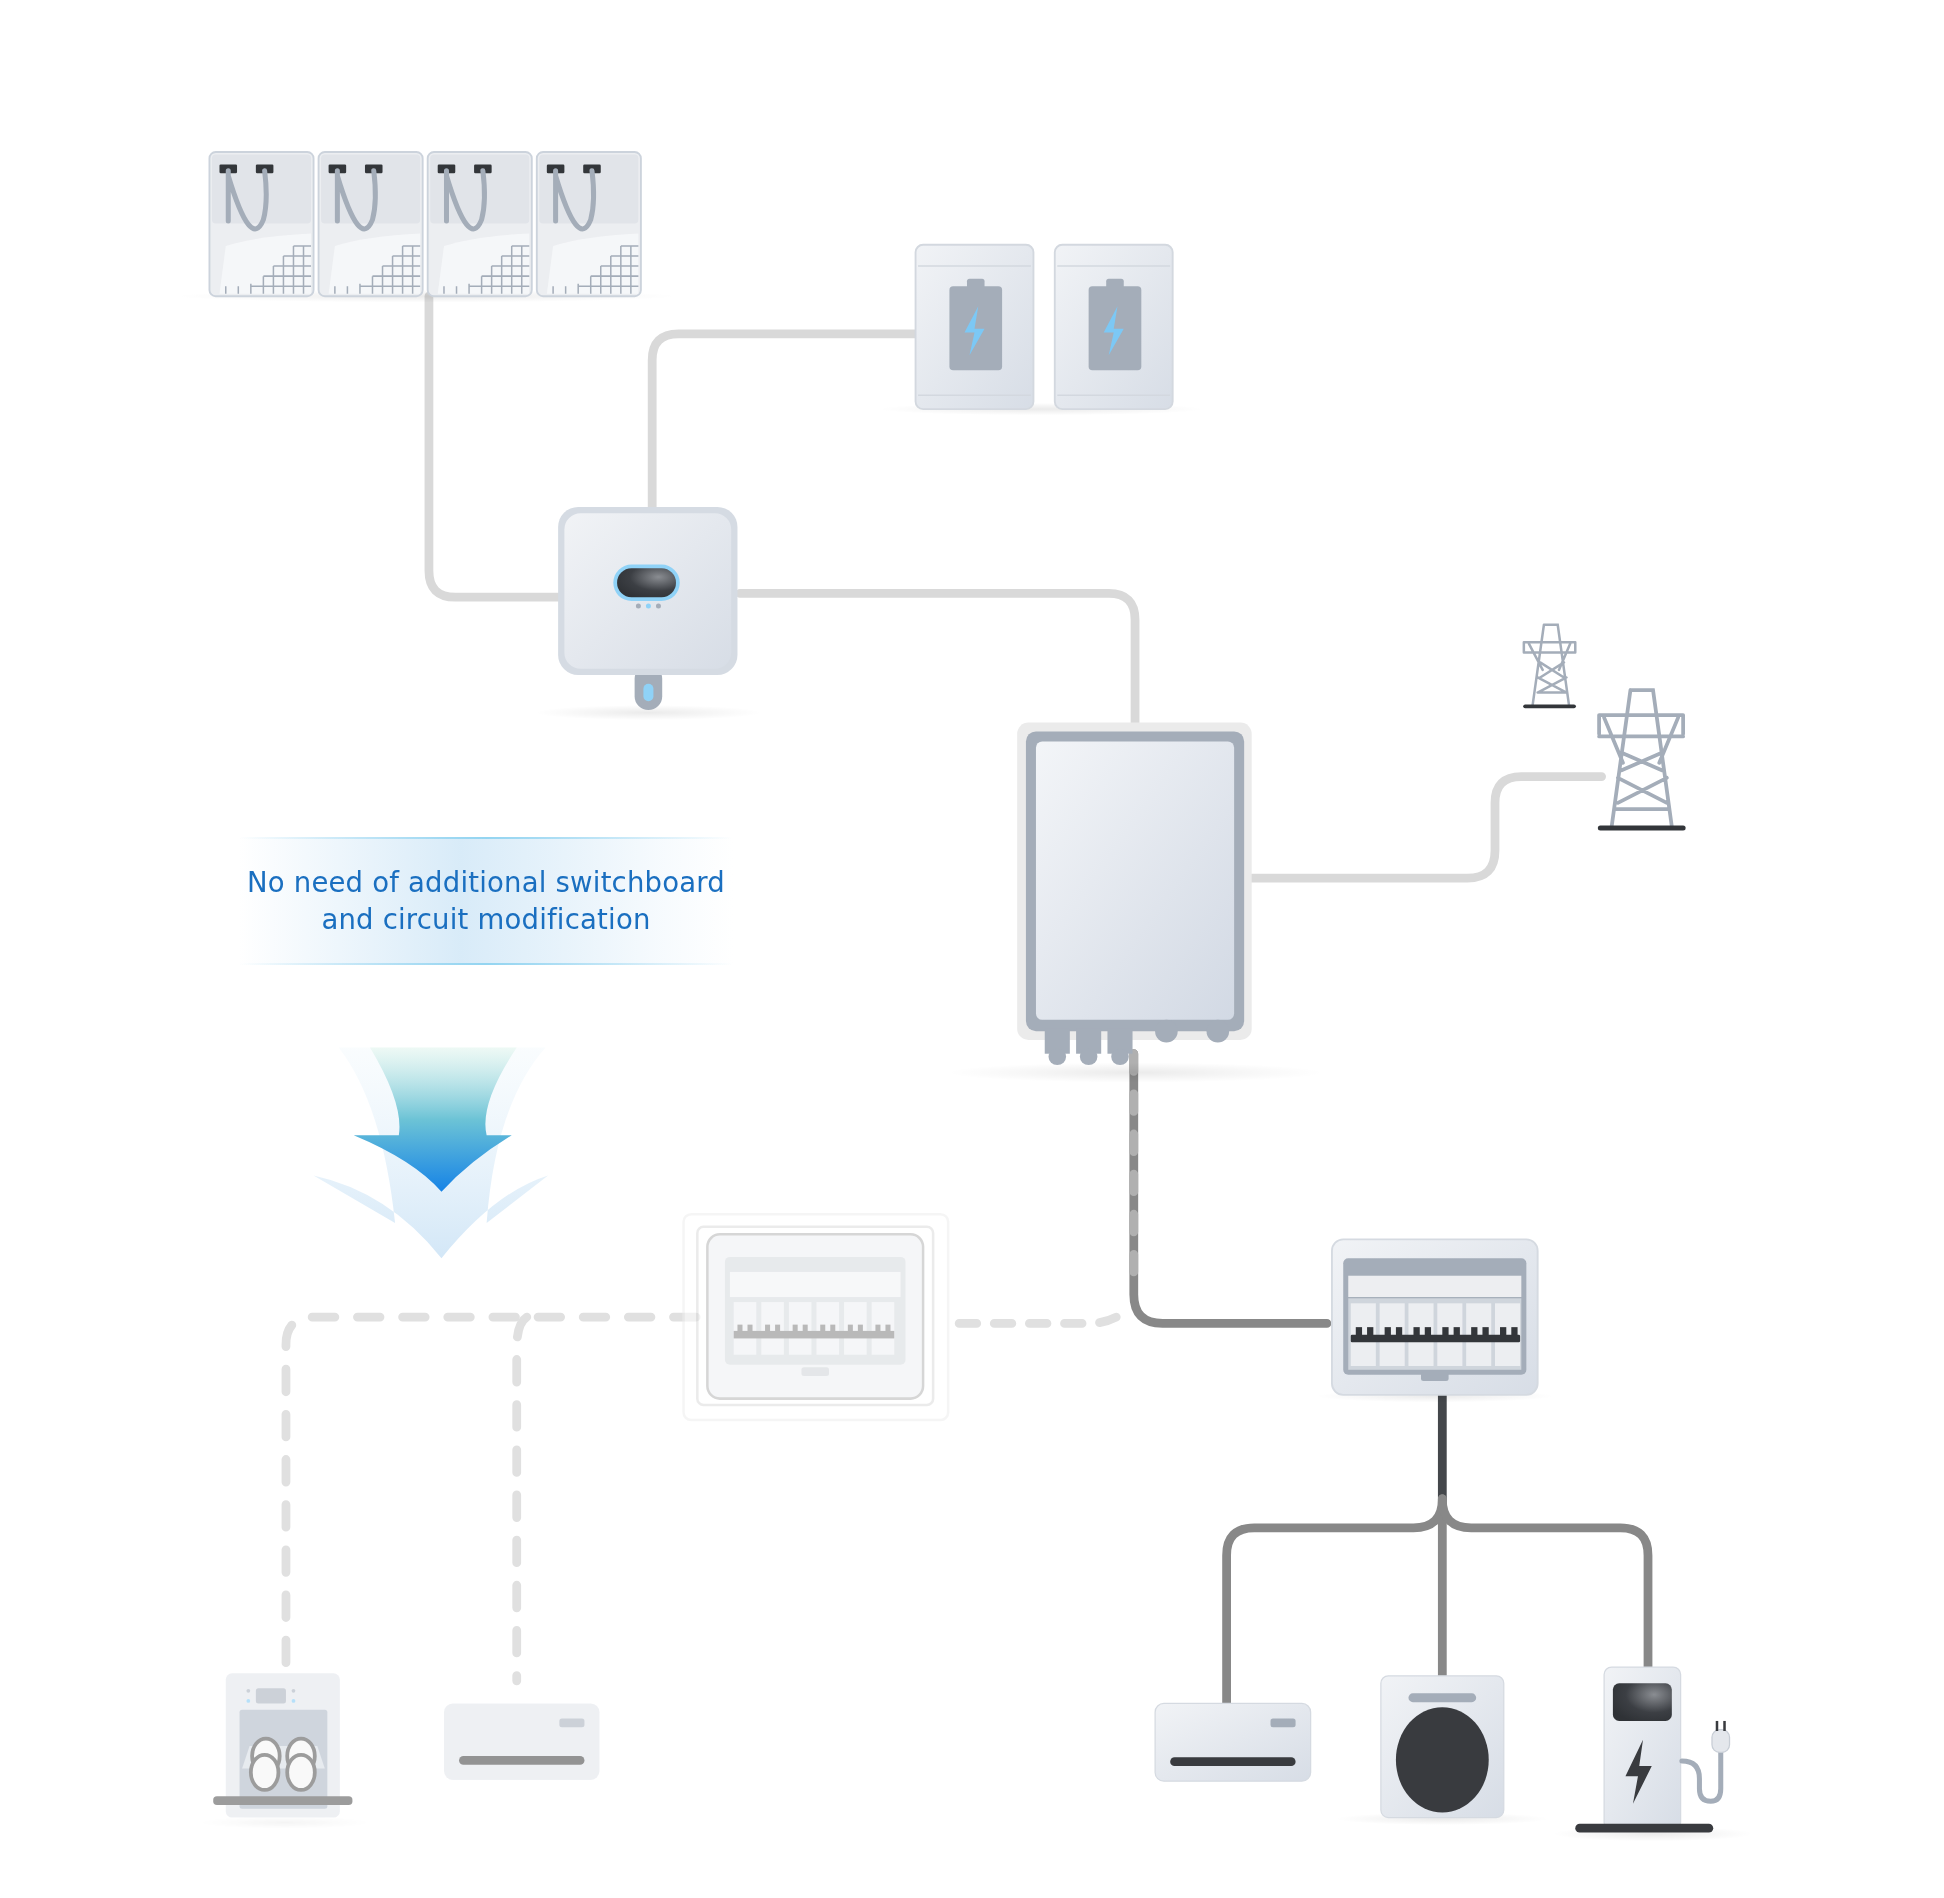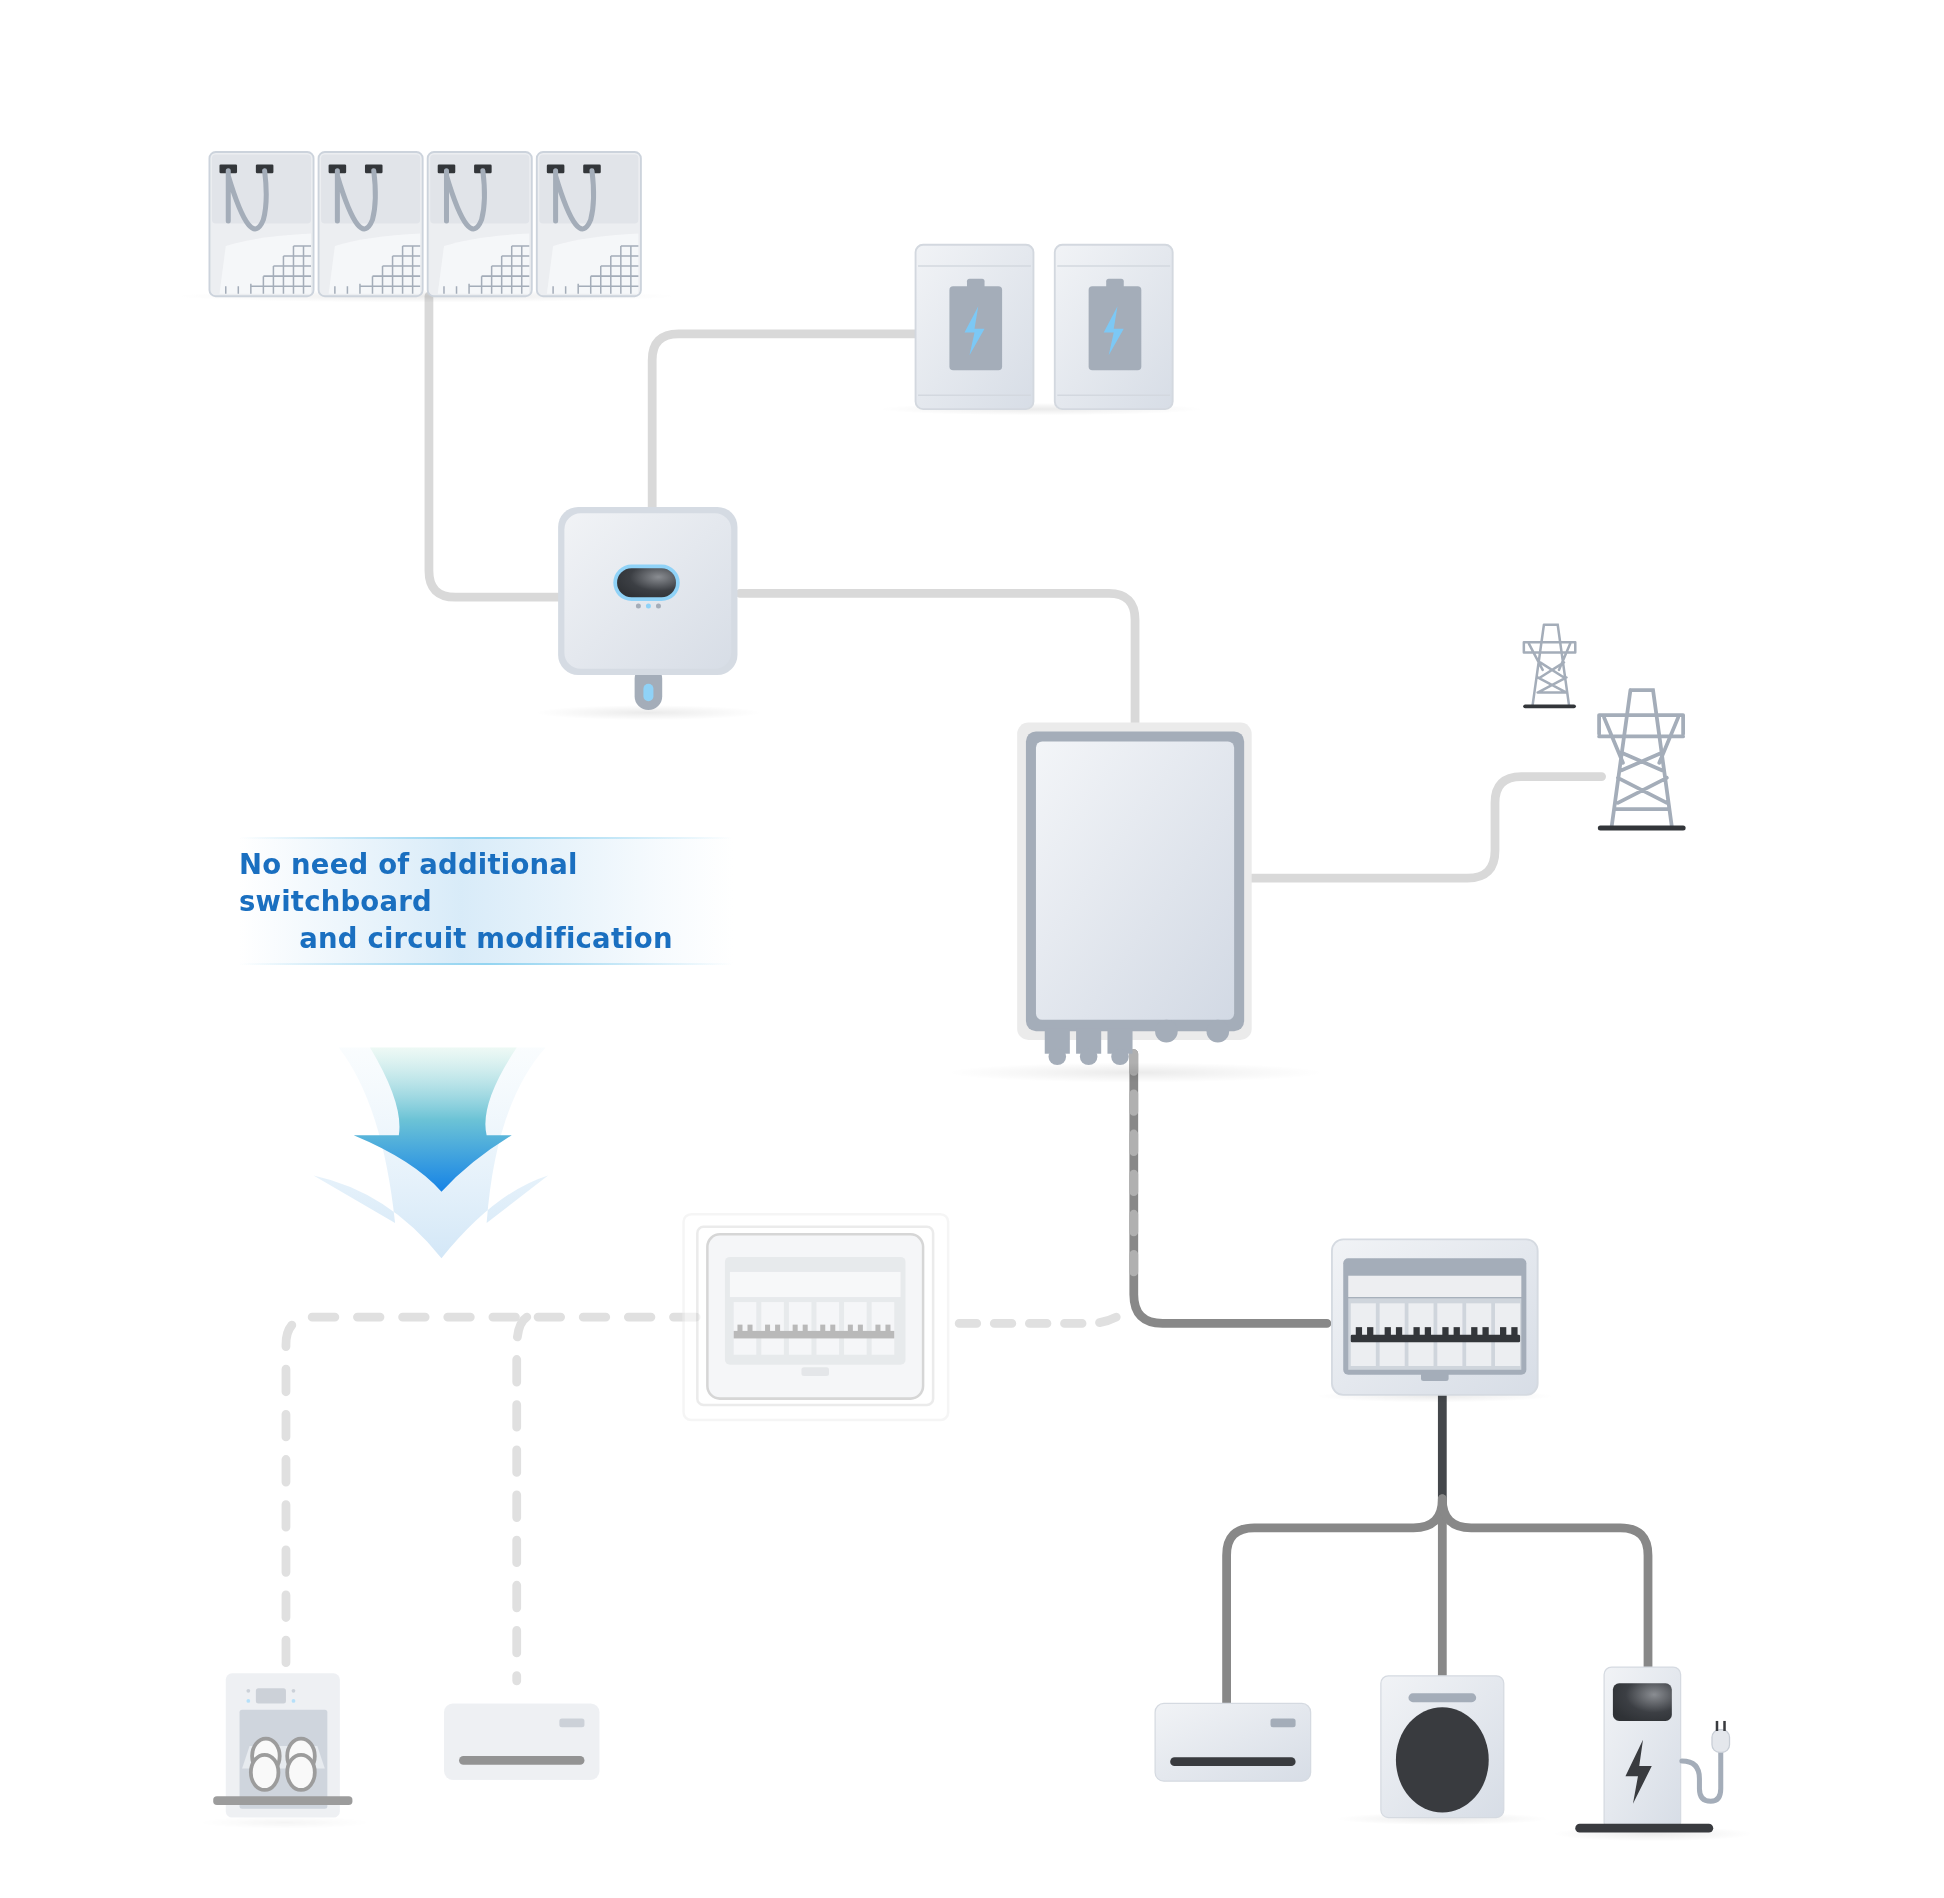--- a/index.html
+++ b/index.html
@@ -9,21 +9,21 @@
     position: absolute; left: 239px; top: 837px; width: 494px; height: 128px;
     background: linear-gradient(90deg, rgba(226,240,250,0) 0%, rgba(214,234,248,0.95) 45%, rgba(226,240,250,0.3) 85%, rgba(255,255,255,0) 100%);
     display: flex; flex-direction: column; align-items: center; justify-content: center;
   }
   .caption-box::before, .caption-box::after {
     content: ""; position: absolute; left: 0; right: 0; height: 2.4px;
     background: linear-gradient(90deg, rgba(140,210,240,0) 0%, rgba(140,210,240,0.9) 50%, rgba(140,210,240,0) 100%);
   }
   .caption-box::before { top: 0; }
   .caption-box::after { bottom: 0; }
-  .caption-line { color: #1a6fc0; font-size: 27.5px; line-height: 37px; font-family: "DejaVu Sans", sans-serif; letter-spacing: 0.2px; font-weight: bold; }
+  .caption-line { color: #1a6fc0; font-size: 27.5px; line-height: 37px; font-family: "DejaVu Sans", sans-serif; letter-spacing: 0.2px; }
 </style>
 </head>
 <body>
 
 <svg id="diagram" viewBox="0 0 1550 1513" xmlns="http://www.w3.org/2000/svg">
   <defs>
     <linearGradient id="devGrad" x1="0" y1="0" x2="1" y2="1">
       <stop offset="0" stop-color="#f1f3f6"></stop>
       <stop offset="1" stop-color="#d7dde6"></stop>
     </linearGradient>

